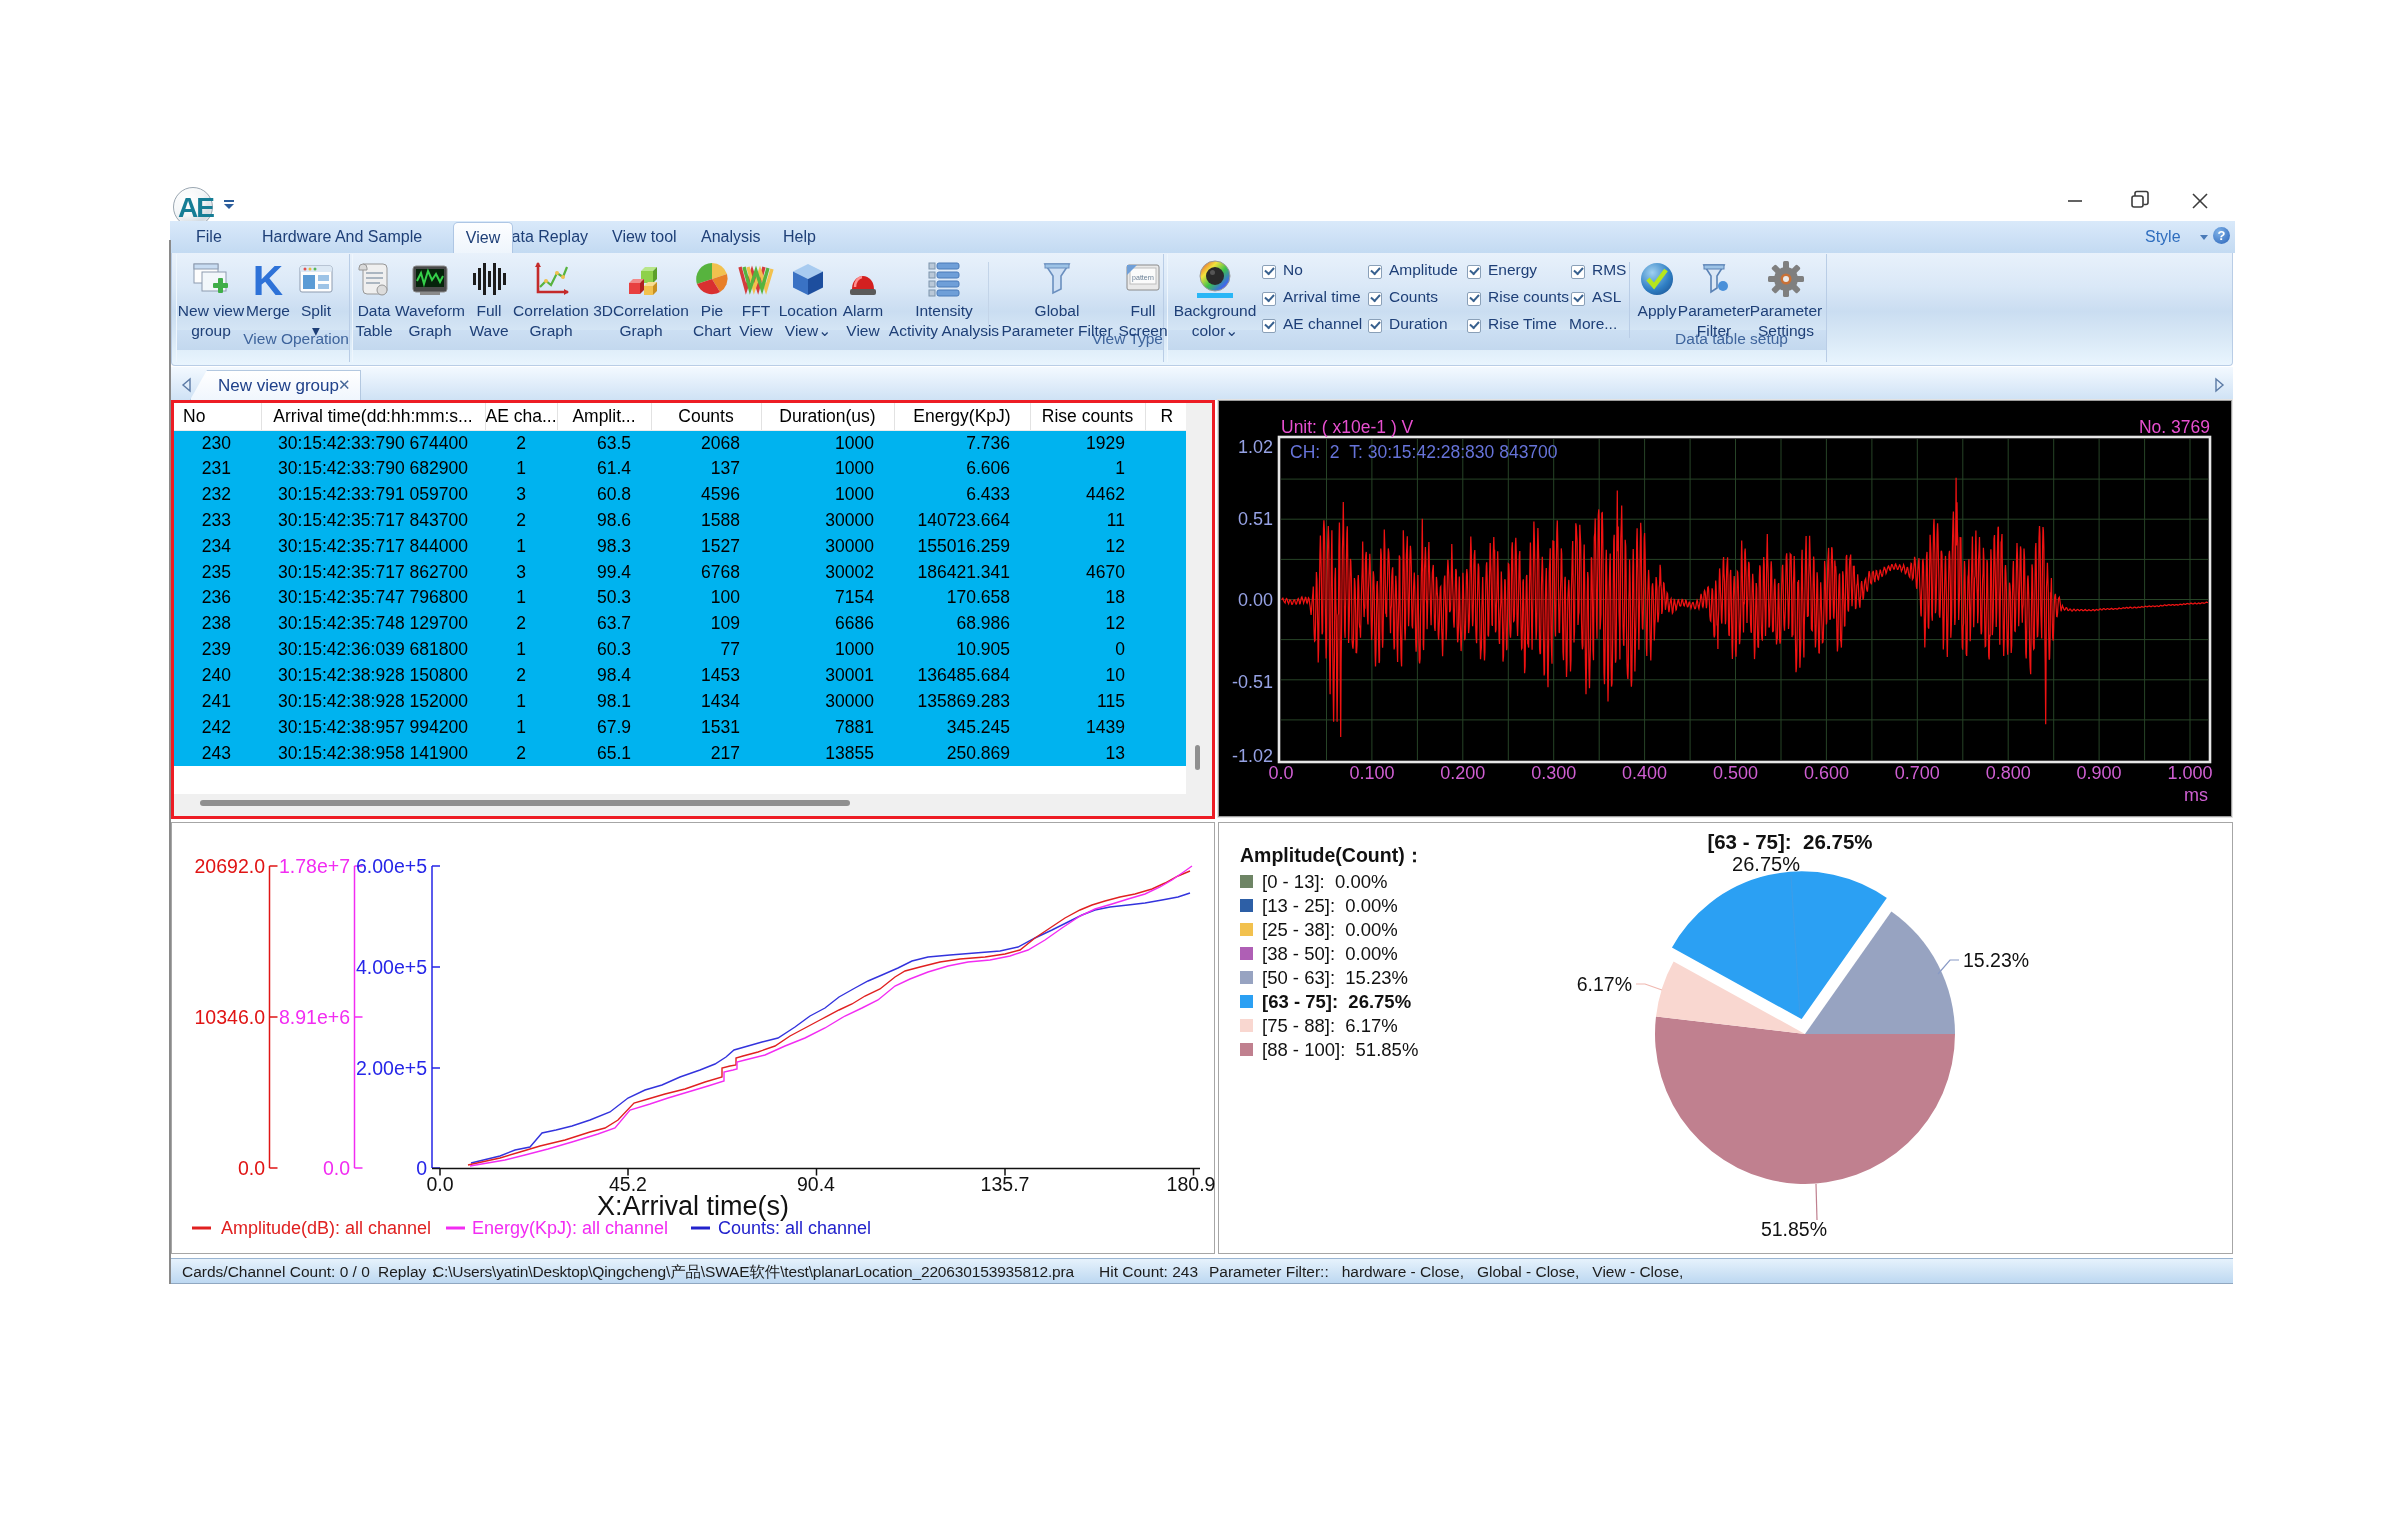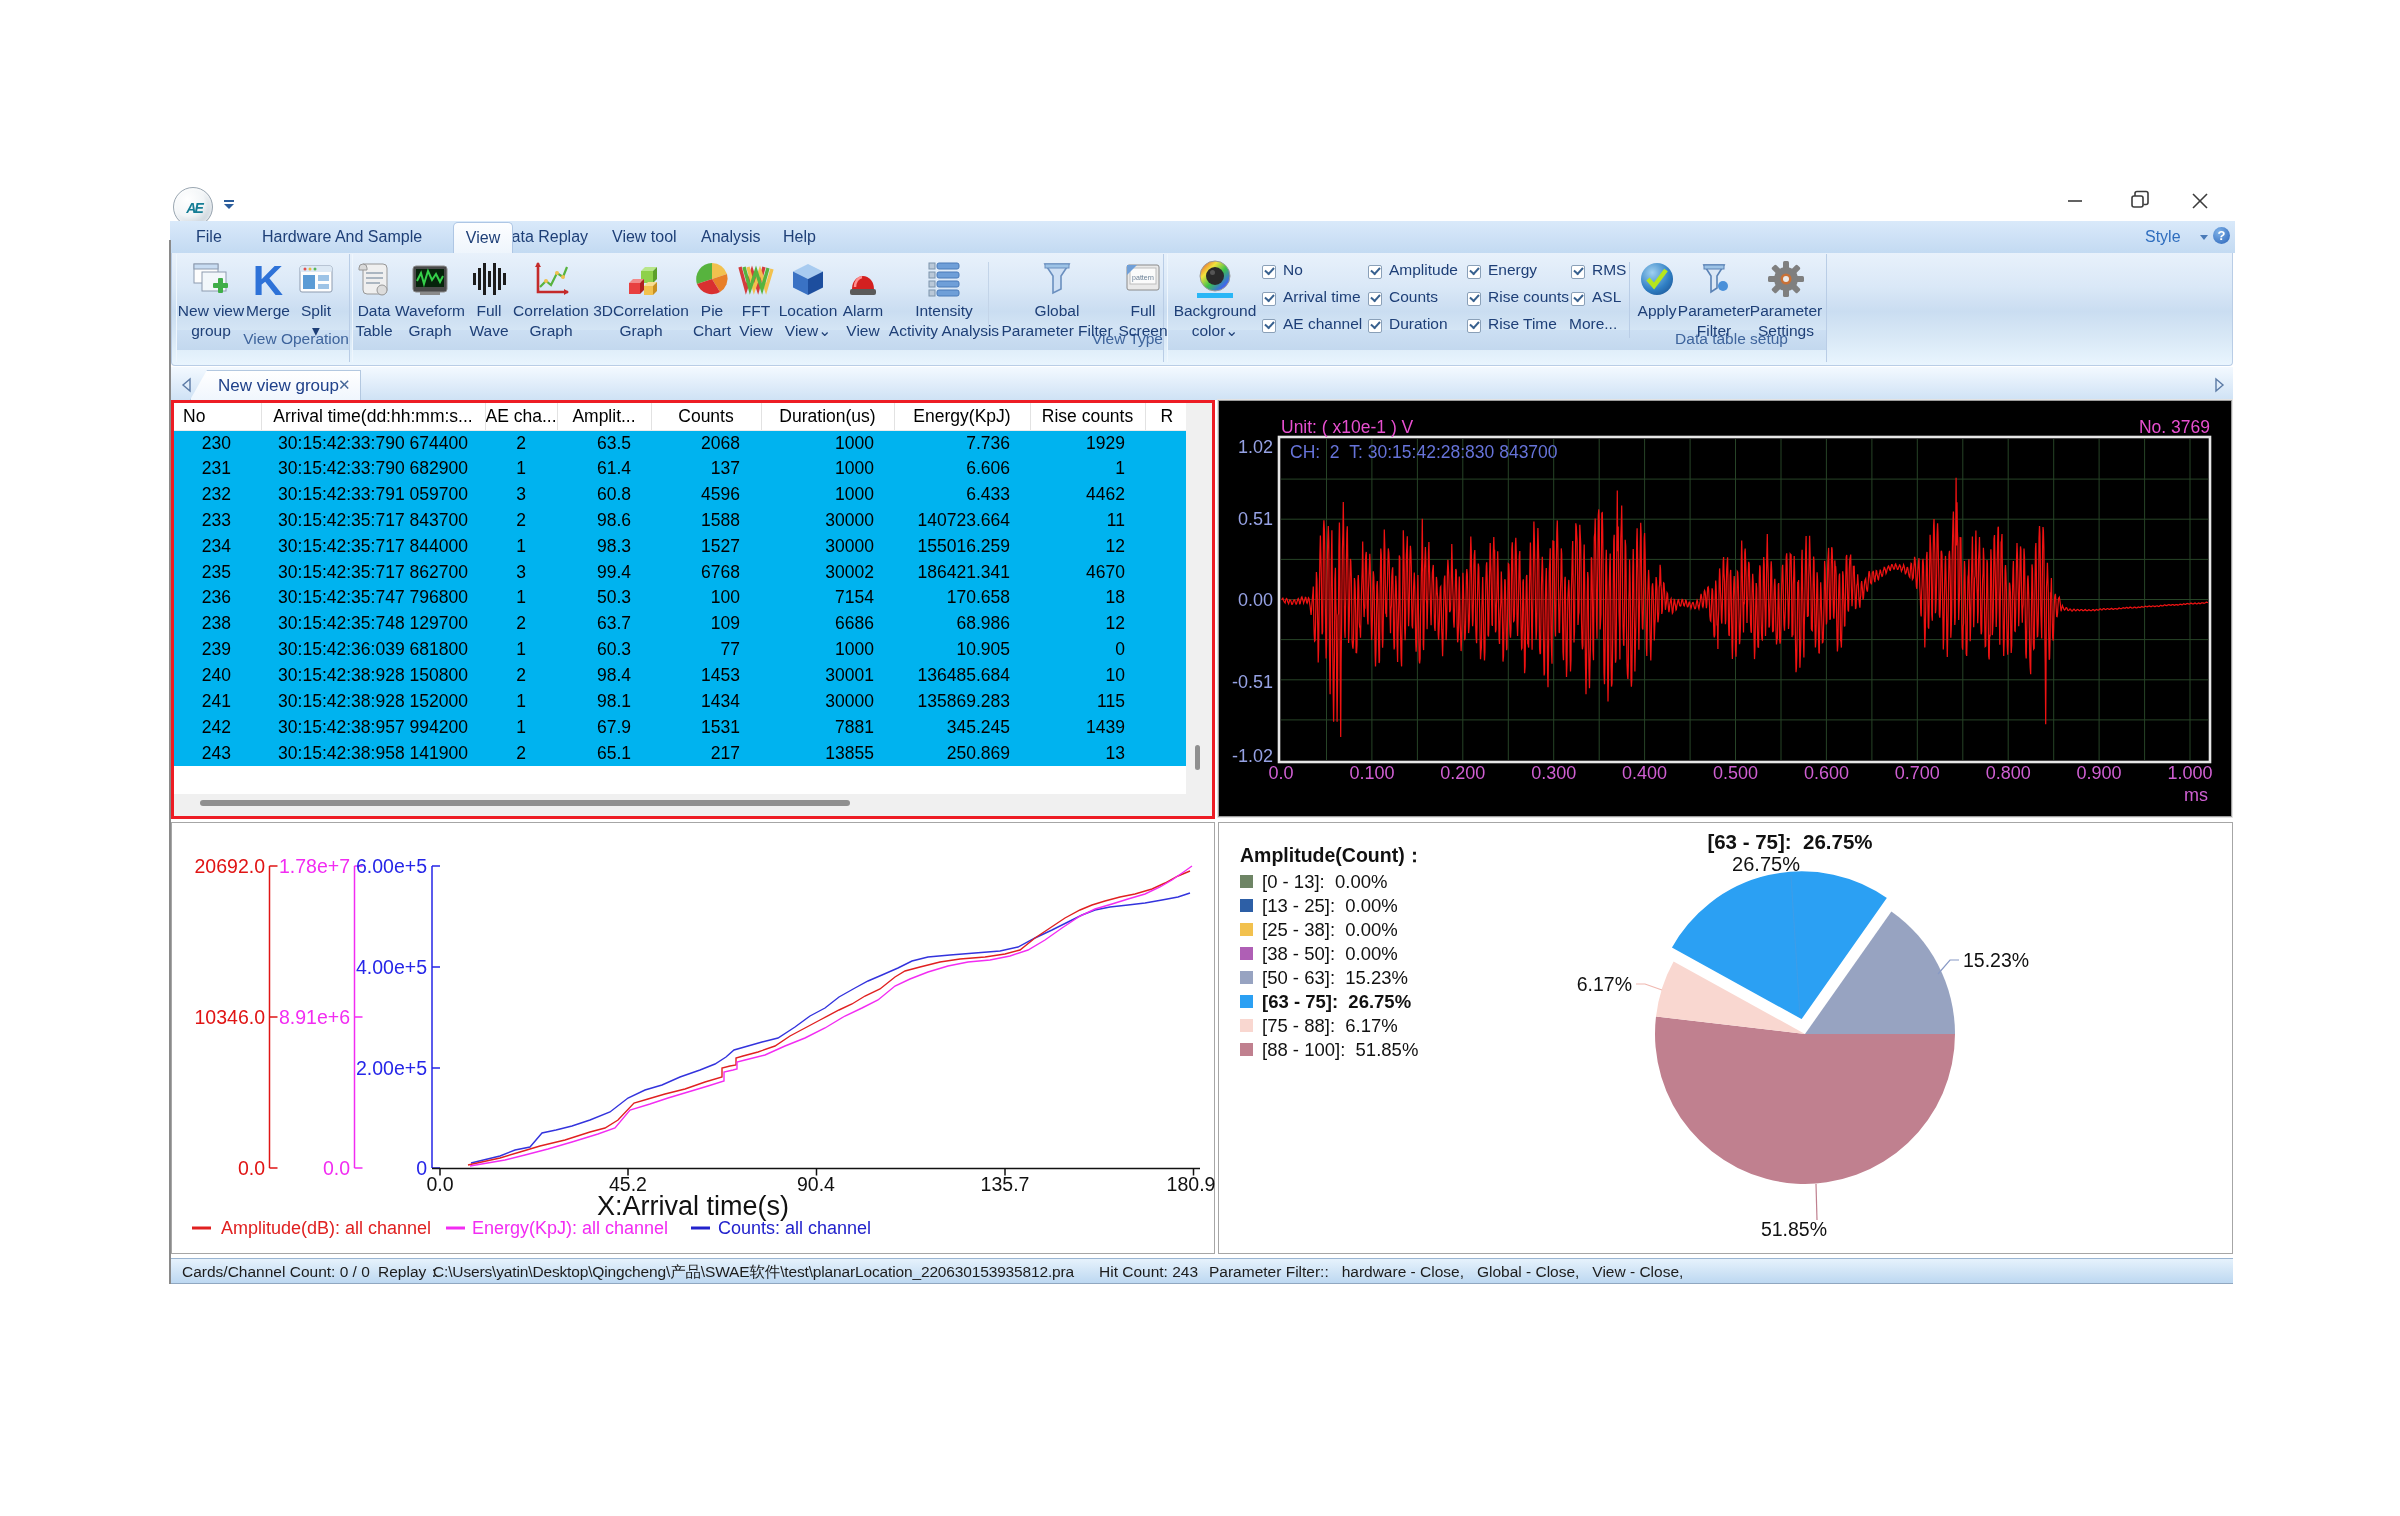--- a/index.html
+++ b/index.html
@@ -31,21 +31,21 @@
 #statusbar{left:171px;top:1258px;width:2062px;height:26px;background:linear-gradient(#e6f2fc,#bdd8f1);border-top:1px solid #99b4d1;border-bottom:1px solid #90a7c0;font-size:15.5px;color:#1c1c1c;line-height:25px}
 .st{position:absolute;top:0;white-space:nowrap}
 #wavepanel{left:1218px;top:400px;width:1014px;height:417px;background:#000;border:1px solid #9c9c9c;outline:1px solid #e3e3e3}
 #blpanel{left:171px;top:822px;width:1044px;height:432px;background:#fff;border:1px solid #a6a6a6}
 #brpanel{left:1218px;top:822px;width:1015px;height:432px;background:#fff;border:1px solid #a6a6a6}
 </style></head>
 <body>
 <div id="page">
 
 <div class="abs" style="left:173px;top:187px;width:40px;height:40px;border-radius:50%;background:radial-gradient(circle at 35% 30%,#ffffff 0%,#f2f5f7 45%,#c9d2da 75%,#9fabb6 100%);border:1px solid #9aa6b1;box-shadow:inset 0 0 4px #fff"></div>
-<div class="abs" style="left:178px;top:196px;width:32px;height:24px;font-size:14px;font-weight:bold;font-style:italic;color:#157d95;text-align:center;line-height:24px;letter-spacing:-2px">AE</div>
+<div class="abs" style="left:178px;top:196px;width:32px;height:24px;font-size:28px;font-weight:bold;color:#157d95;text-align:center;line-height:24px;letter-spacing:-2px">AE</div>
 <div class="abs" style="left:224px;top:200px;width:10px;height:2px;background:#2c5d9b"></div>
 <div class="abs" style="left:224px;top:204px;width:0;height:0;border-left:5px solid transparent;border-right:5px solid transparent;border-top:5px solid #2c5d9b"></div>
 
 <svg class="abs" style="left:2060px;top:190px" width="160" height="22" viewBox="0 0 160 22">
 <line x1="8" y1="11" x2="22" y2="11" stroke="#3c3c3c" stroke-width="1.6"></line>
 <rect x="72" y="6" width="11" height="11" rx="2" fill="none" stroke="#3c3c3c" stroke-width="1.6"></rect>
 <path d="M 75 6 v -2.5 a 2 2 0 0 1 2 -2 h 9 a 2 2 0 0 1 2 2 v 9 a 2 2 0 0 1 -2 2 h -2.5" fill="none" stroke="#3c3c3c" stroke-width="1.6"></path>
 <line x1="133" y1="4" x2="147" y2="18" stroke="#3c3c3c" stroke-width="1.6"></line>
 <line x1="147" y1="4" x2="133" y2="18" stroke="#3c3c3c" stroke-width="1.6"></line>
 </svg>

